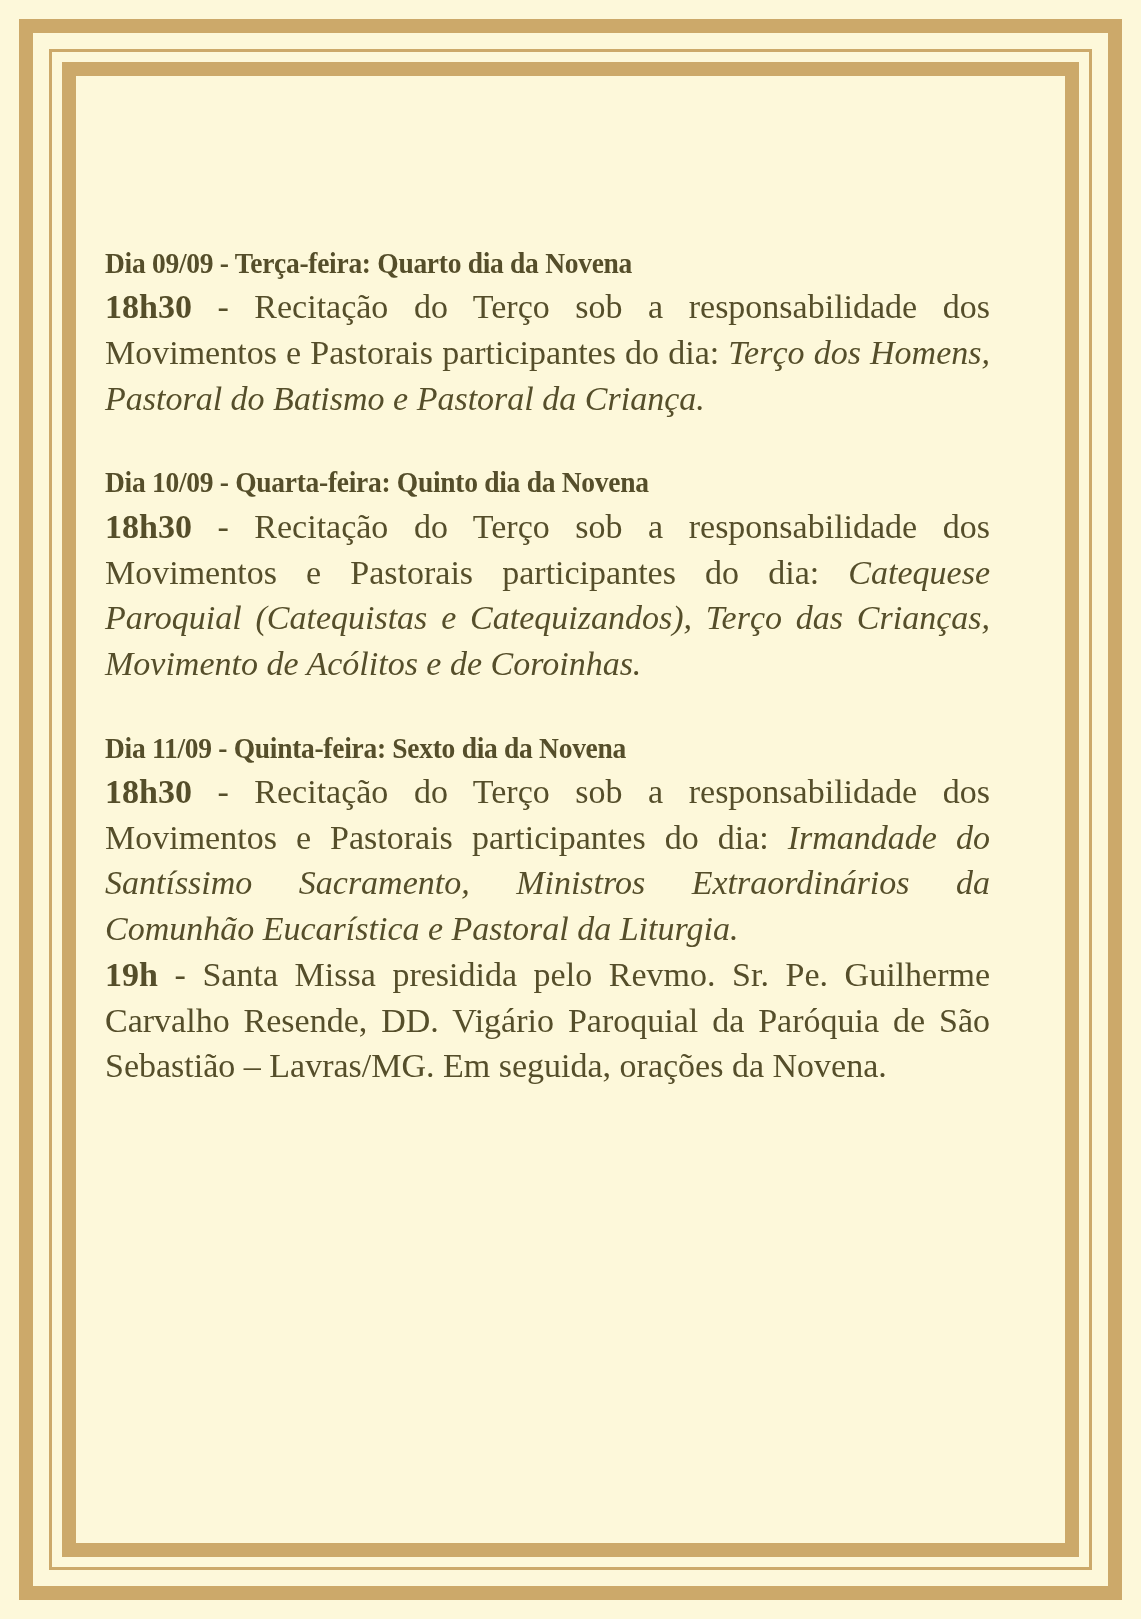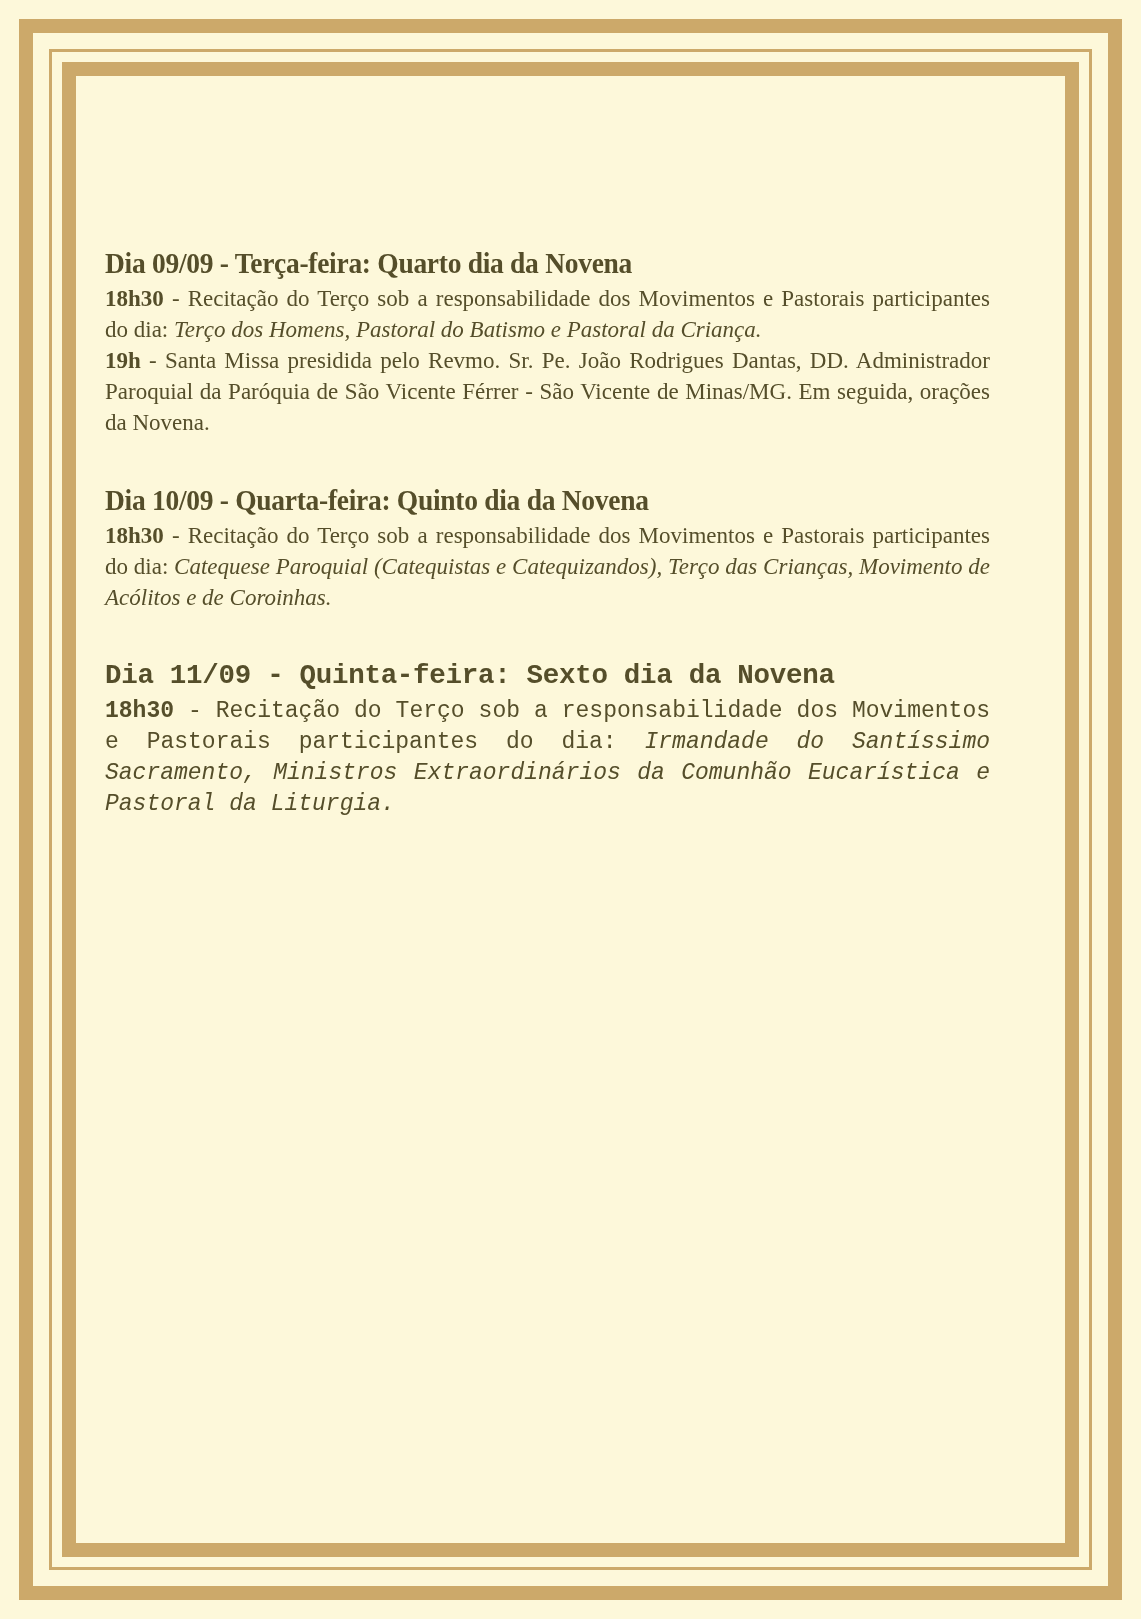--- a/index.html
+++ b/index.html
@@ -52,36 +52,35 @@
     top: 244px;
     width: 885px;
     box-sizing: border-box;
   }
 
   .day-block {
     margin-bottom: 42px;
   }
   .day-block:last-child {
     margin-bottom: 0;
-    font-family: Liberation Mono, monospace;
   }
 
   .day-heading {
     font-weight: bold;
     font-size: 28.5px;
     line-height: 1.38;
     letter-spacing: -0.3px;
     margin: 0 0 1px 0;
     transform: scaleX(0.965);
     transform-origin: left center;
     white-space: nowrap;
   }
 
   .entry {
-    font-size: 23px;
+    font-size: 34px;
     line-height: 1.345;
     text-align: justify;
     text-justify: inter-word;
     margin: 0;
   }
   .entry + .entry {
     margin-top: 0;
   }
 
   .time {
@@ -98,32 +97,32 @@
 <div class="frame-middle"></div>
 <div class="frame-inner"></div>
 
 <div class="page-content">
 
   <section class="day-block">
     <h2 class="day-heading">Dia 09/09 - Terça-feira: Quarto dia da Novena</h2>
     <p class="entry">
       <span class="time">18h30</span><span> - </span><span>Recitação do Terço sob a responsabilidade dos Movimentos e Pastorais participantes do dia: </span><span class="groups">Terço dos Homens, Pastoral do Batismo e Pastoral da Criança.</span>
     </p>
-    <p class="entry">
-      <span class="time">19h</span><span> - </span><span>Santa Missa presidida pelo Revmo. Sr. Pe. João Rodrigues Dantas, DD. Administrador Paroquial da Paróquia de São Vicente Férrer - São Vicente de Minas/MG. Em seguida, orações da Novena.</span>
-    </p>
   </section>
 
   <section class="day-block">
     <h2 class="day-heading">Dia 10/09 - Quarta-feira: Quinto dia da Novena</h2>
     <p class="entry">
       <span class="time">18h30</span><span> - </span><span>Recitação do Terço sob a responsabilidade dos Movimentos e Pastorais participantes do dia: </span><span class="groups">Catequese Paroquial (Catequistas e Catequizandos), Terço das Crianças, Movimento de Acólitos e de Coroinhas.</span>
     </p>
   </section>
 
   <section class="day-block">
     <h2 class="day-heading">Dia 11/09 - Quinta-feira: Sexto dia da Novena</h2>
     <p class="entry">
       <span class="time">18h30</span><span> - </span><span>Recitação do Terço sob a responsabilidade dos Movimentos e Pastorais participantes do dia: </span><span class="groups">Irmandade do Santíssimo Sacramento, Ministros Extraordinários da Comunhão Eucarística e Pastoral da Liturgia.</span>
     </p>
+    <p class="entry">
+      <span class="time">19h</span><span> - </span><span>Santa Missa presidida pelo Revmo. Sr. Pe. Guilherme Carvalho Resende, DD. Vigário Paroquial da Paróquia de São Sebastião – Lavras/MG. Em seguida, orações da Novena.</span>
+    </p>
   </section>
 
 </div>
 
 </body></html>

